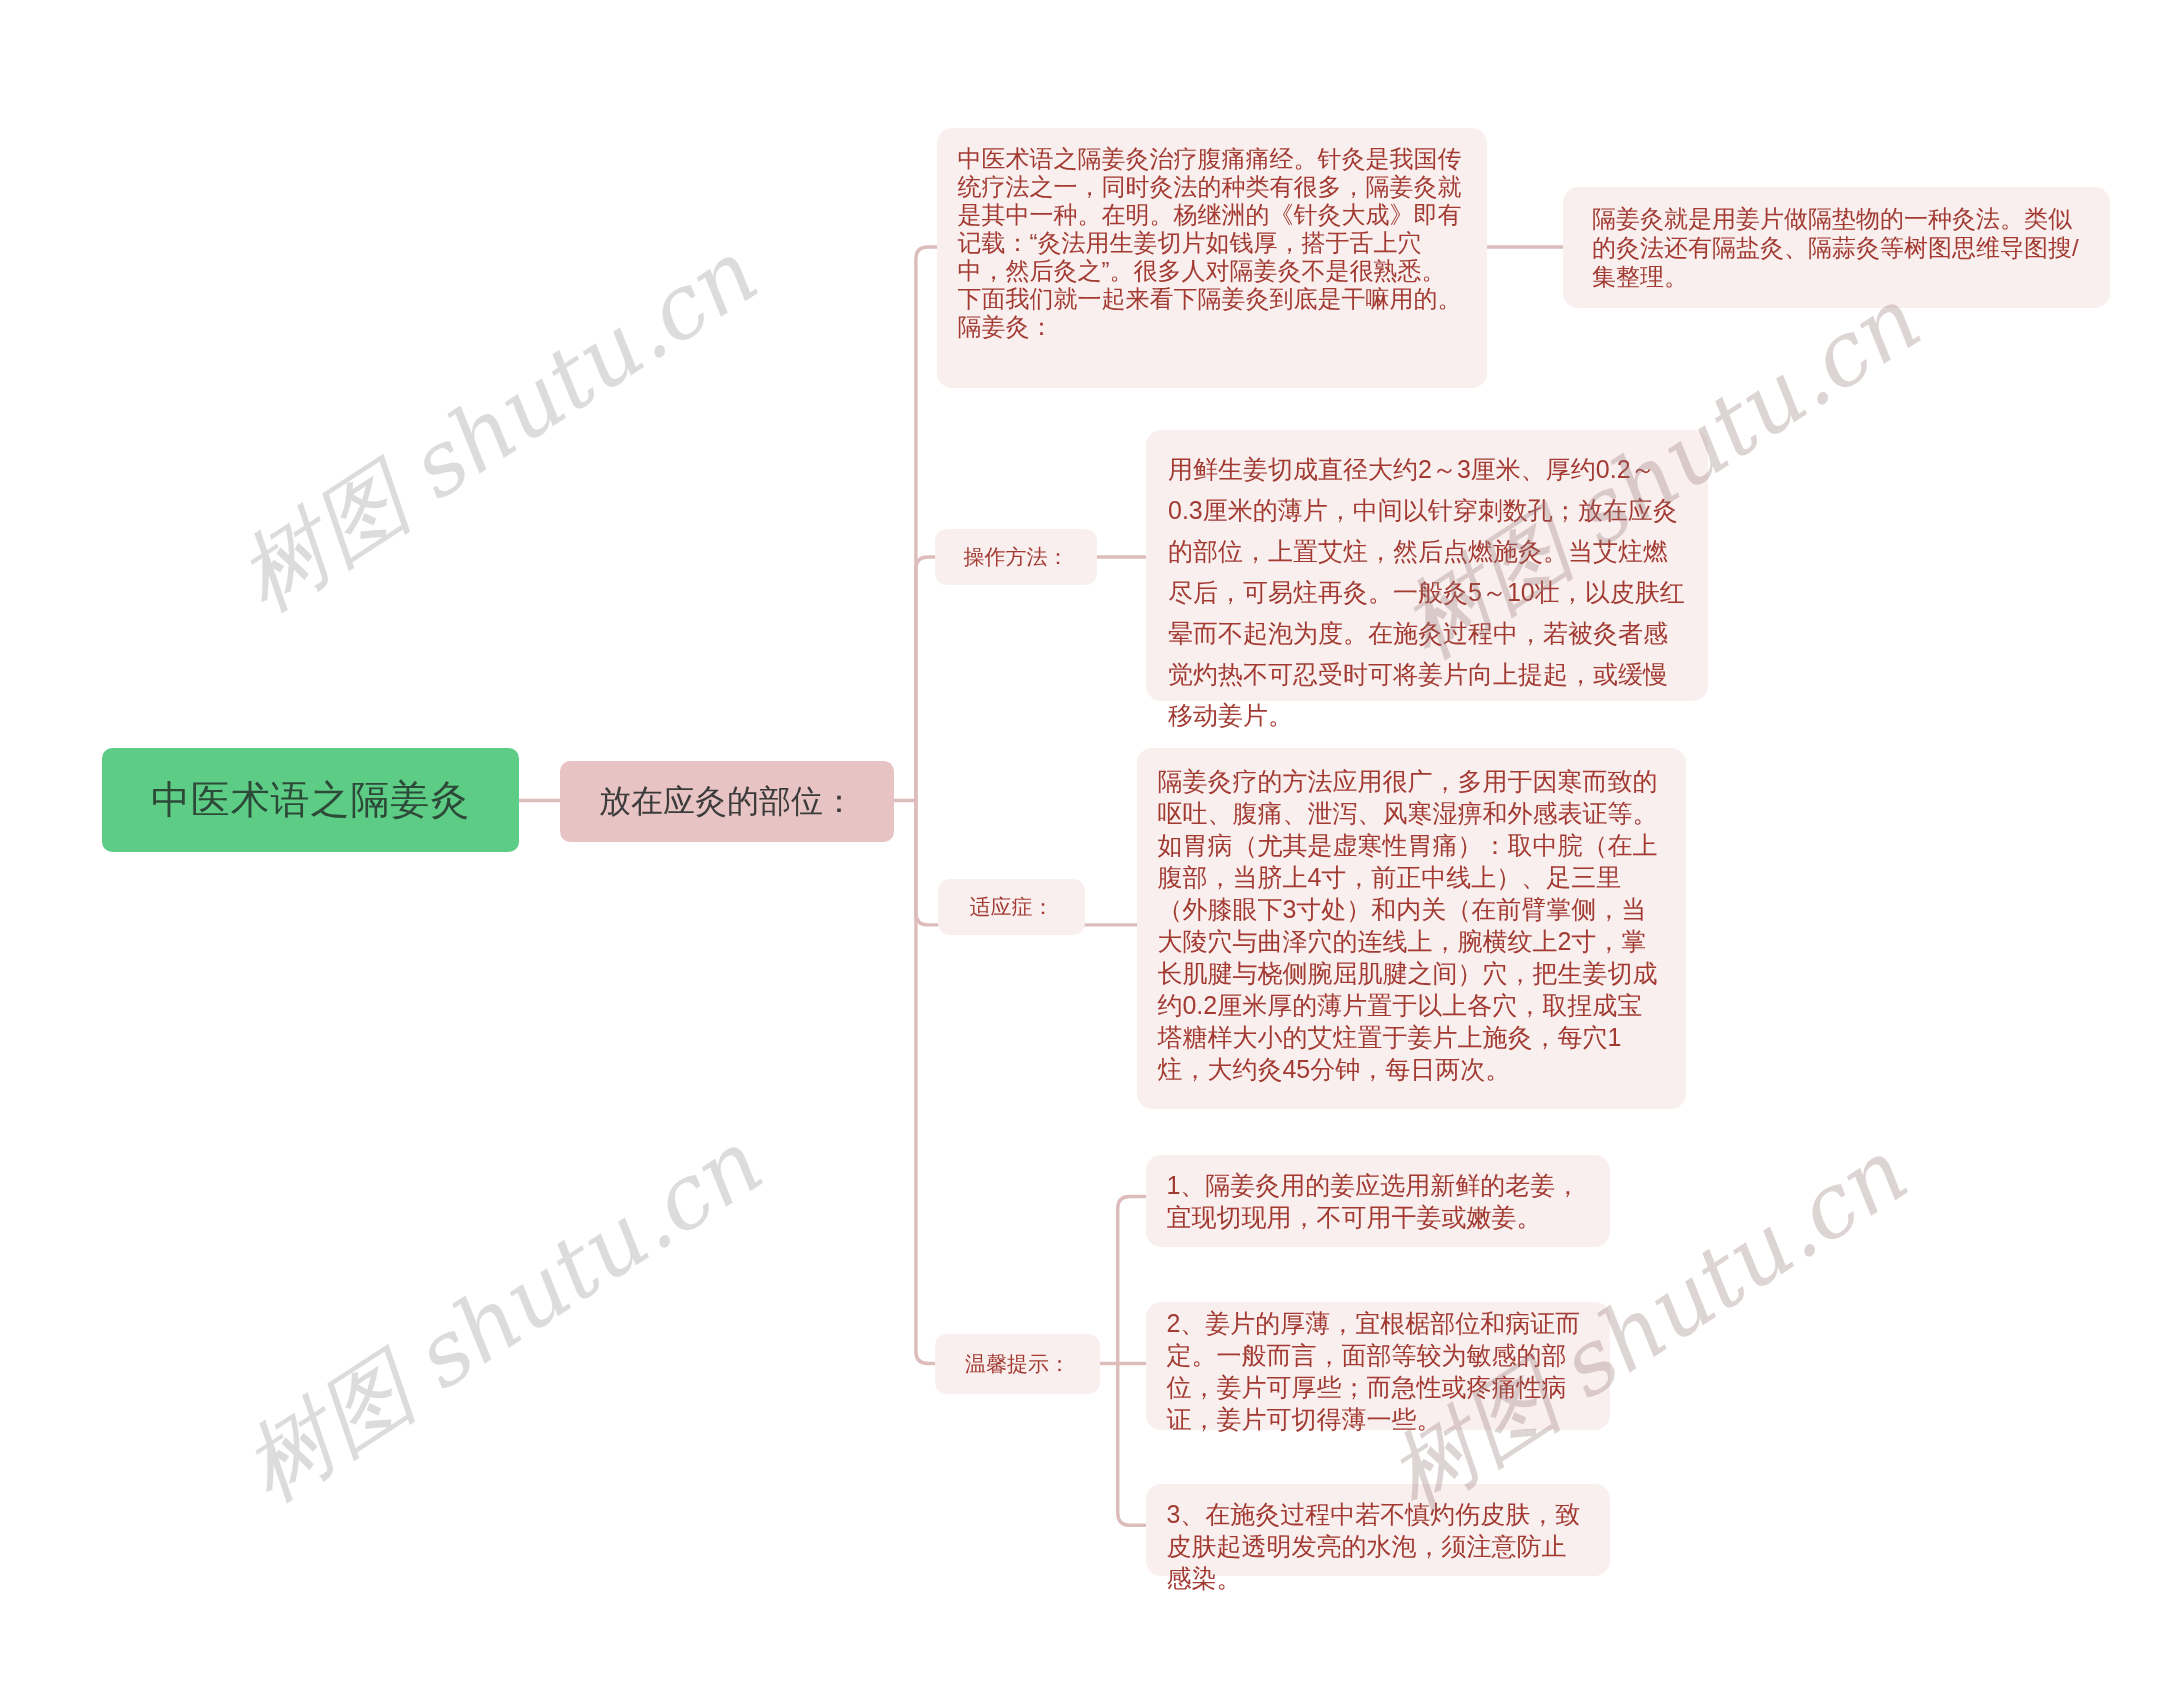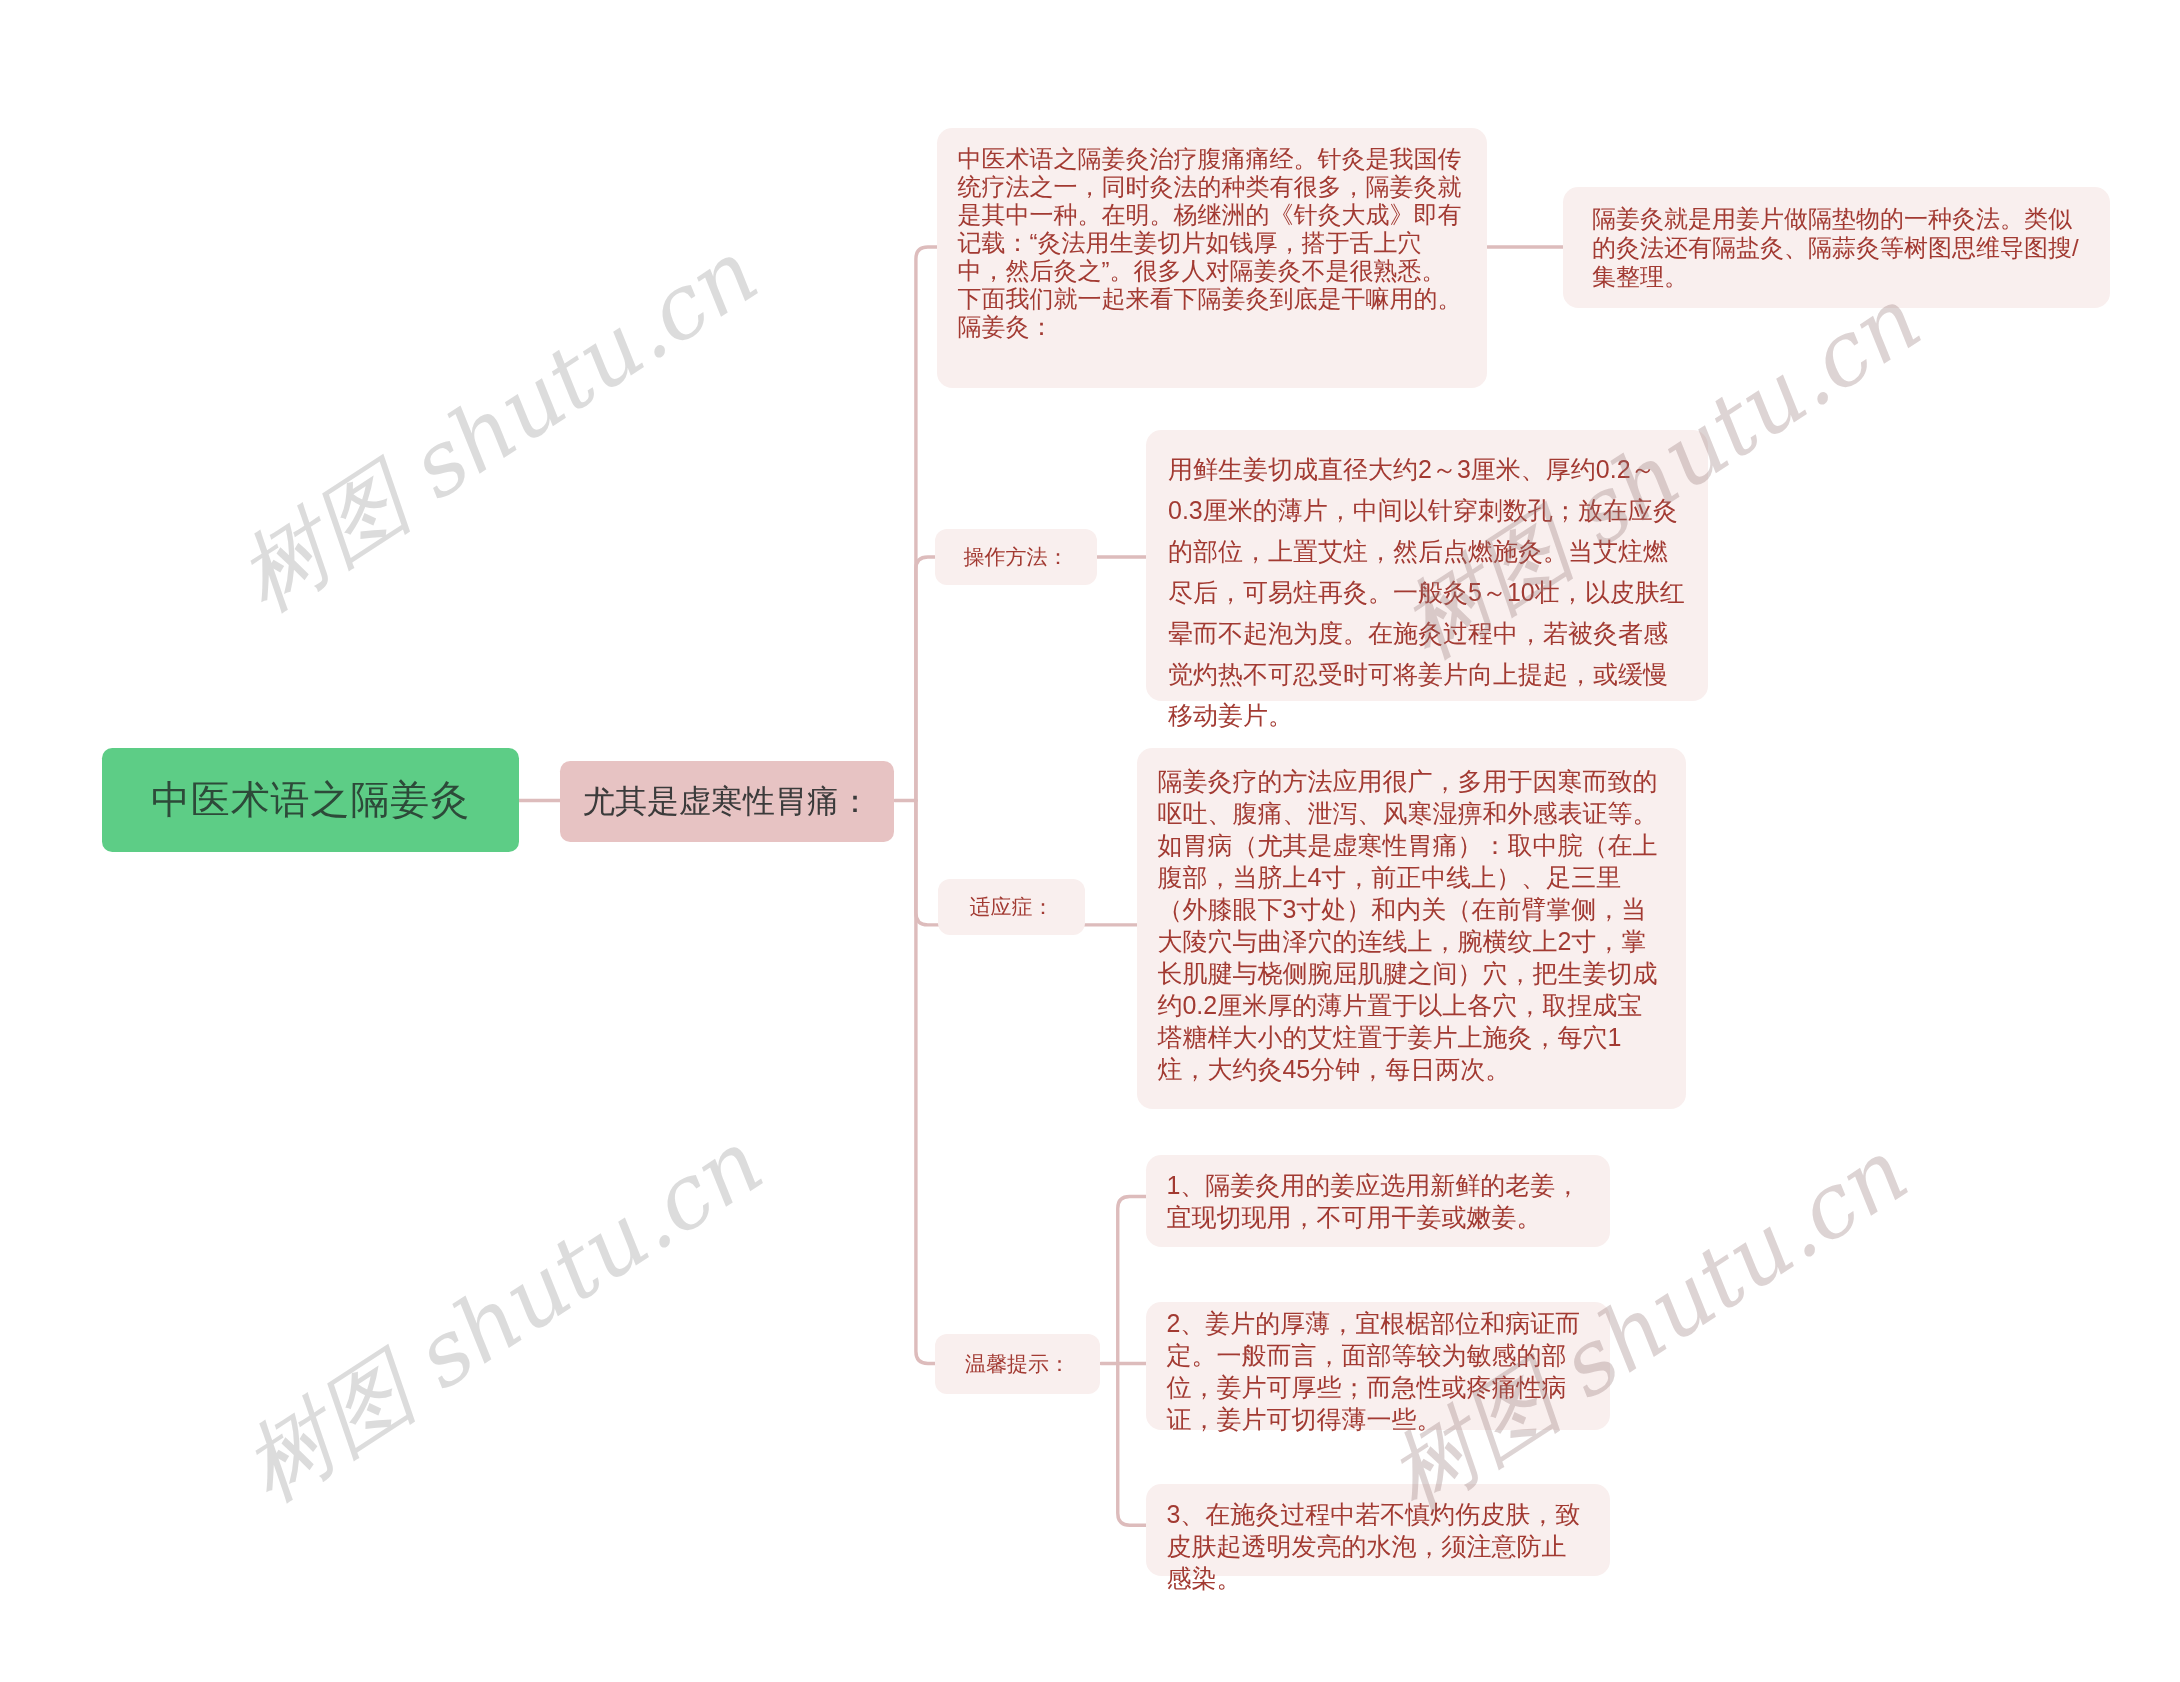--- a/index.html
+++ b/index.html
@@ -66,21 +66,21 @@
     <path d="M1288 654 H1345"></path>
     <path d="M1273 1086 H1335"></path>
     <path d="M1292 1601 H1312"></path>
     <path d="M1312 1601 V1419 Q1312 1405 1326 1405 H1345"></path>
     <path d="M1312 1601 H1345"></path>
     <path d="M1312 1601 V1777 Q1312 1791 1326 1791 H1345"></path>
   </svg>
 
   <div class="node root">中医术语之隔姜灸</div>
 
-  <div class="node topic">尤其是虚寒性胃痛：</div>
+  <div class="node topic">放在应灸的部位：</div>
 
   <div class="node branch-box overview-box">中医术语之隔姜灸治疗腹痛痛经。针灸是我国传统疗法之一，同时灸法的种类有很多，隔姜灸就是其中一种。在明。杨继洲的《针灸大成》即有记载：“灸法用生姜切片如钱厚，搭于舌上穴中，然后灸之”。很多人对隔姜灸不是很熟悉。下面我们就一起来看下隔姜灸到底是干嘛用的。隔姜灸：</div>
 
   <div class="node branch-box definition-box">隔姜灸就是用姜片做隔垫物的一种灸法。类似的灸法还有隔盐灸、隔蒜灸等树图思维导图搜/集整理。</div>
 
   <div class="node label-node method-label">操作方法：</div>
   <div class="node branch-box method-box">用鲜生姜切成直径大约2～3厘米、厚约0.2～0.3厘米的薄片，中间以针穿刺数孔；放在应灸的部位，上置艾炷，然后点燃施灸。当艾炷燃尽后，可易炷再灸。一般灸5～10壮，以皮肤红晕而不起泡为度。在施灸过程中，若被灸者感觉灼热不可忍受时可将姜片向上提起，或缓慢移动姜片。</div>
 
   <div class="node label-node indications-label">适应症：</div>
   <div class="node branch-box indications-box">隔姜灸疗的方法应用很广，多用于因寒而致的呕吐、腹痛、泄泻、风寒湿痹和外感表证等。如胃病（尤其是虚寒性胃痛）：取中脘（在上腹部，当脐上4寸，前正中线上）、足三里（外膝眼下3寸处）和内关（在前臂掌侧，当大陵穴与曲泽穴的连线上，腕横纹上2寸，掌长肌腱与桡侧腕屈肌腱之间）穴，把生姜切成约0.2厘米厚的薄片置于以上各穴，取捏成宝塔糖样大小的艾炷置于姜片上施灸，每穴1炷，大约灸45分钟，每日两次。</div>

